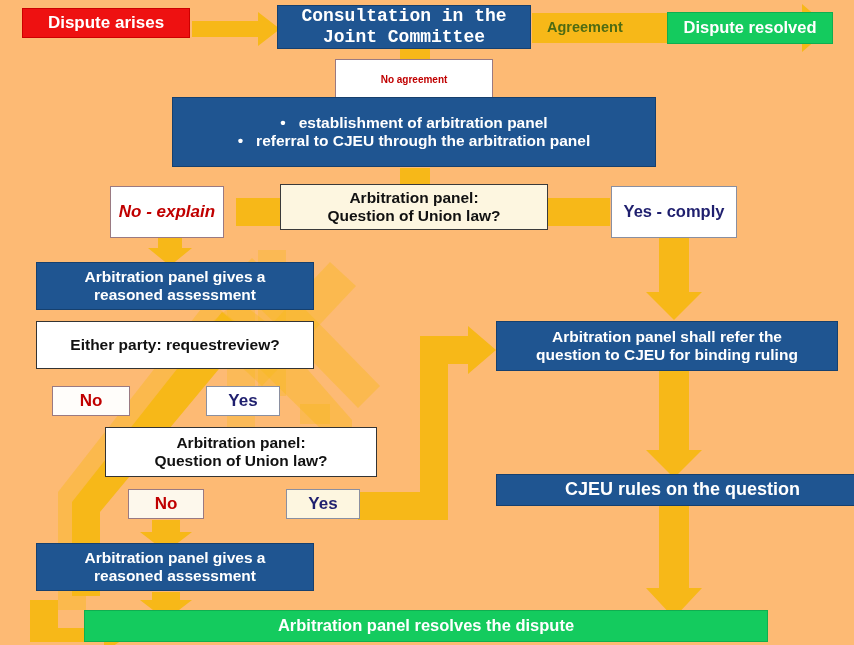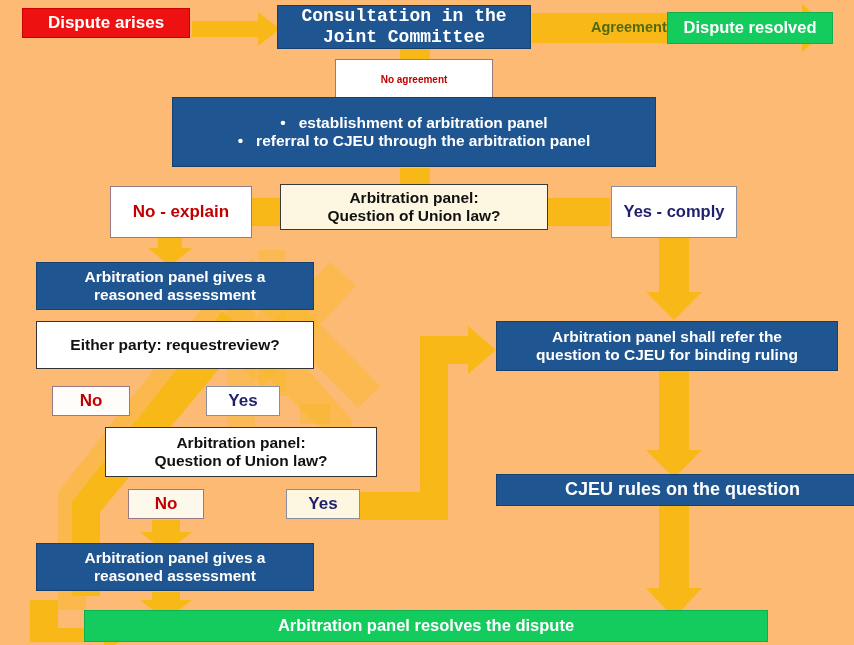--- a/index.html
+++ b/index.html
@@ -69,32 +69,32 @@
 
     <path d="M659 370 L689 370 L689 450 L702 450 L674 478 L646 450 L659 450 Z" fill="#F7B818"></path>
 
     <path d="M659 504 L689 504 L689 588 L702 588 L674 618 L646 588 L659 588 Z" fill="#F7B818"></path>
   </svg>
 
   <div class="node red" style="left:22px;top:8px;width:168px;height:30px;font-size:17px;">Dispute arises</div>
 
   <div class="node blue" style="left:277px;top:5px;width:254px;height:44px;font-size:18px;padding:0 16px;font-family:Liberation Mono, monospace;">Consultation in the Joint Committee</div>
 
-  <div class="agreement-lbl" style="left:547px;top:19px;font-size:14.5px;margin-left:44px;">Agreement</div>
+  <div class="agreement-lbl" style="left:547px;top:19px;font-size:14.5px;">Agreement</div>
 
   <div class="node green" style="left:667px;top:12px;width:166px;height:32px;font-size:16.5px;">Dispute resolved</div>
 
   <div class="node white" style="left:335px;top:59px;width:158px;height:42px;font-size:10px;color:#C00000;border-color:#9a7a82;">No agreement</div>
 
   <div class="node blue" style="left:172px;top:97px;width:484px;height:70px;font-size:15.5px;flex-direction:column;justify-content:center;">
     <span class="b-line">•&nbsp;&nbsp;&nbsp;<span>establishment of arbitration panel</span></span>
     <span class="b-line">•&nbsp;&nbsp;&nbsp;<span>referral to CJEU through the arbitration panel</span></span>
   </div>
 
-  <div class="node white" style="left:110px;top:186px;width:142px;height:52px;font-size:17px;color:#C00000;border-color:#9a7a82;flex-direction:column;">
+  <div class="node white" style="left:110px;top:186px;width:114px;height:52px;font-size:17px;color:#C00000;border-color:#9a7a82;flex-direction:column;font-style:italic;">
     <span>No - explain</span>
   </div>
 
   <div class="node ivory" style="left:280px;top:184px;width:268px;height:46px;font-size:15.5px;flex-direction:column;">
     <span>Arbitration panel:</span>
     <span>Question of Union law?</span>
   </div>
 
   <div class="node white" style="left:611px;top:186px;width:126px;height:52px;font-size:16.5px;color:#1F1F6E;border-color:#8a8fa0;flex-direction:column;">
     <span>Yes - comply</span>

